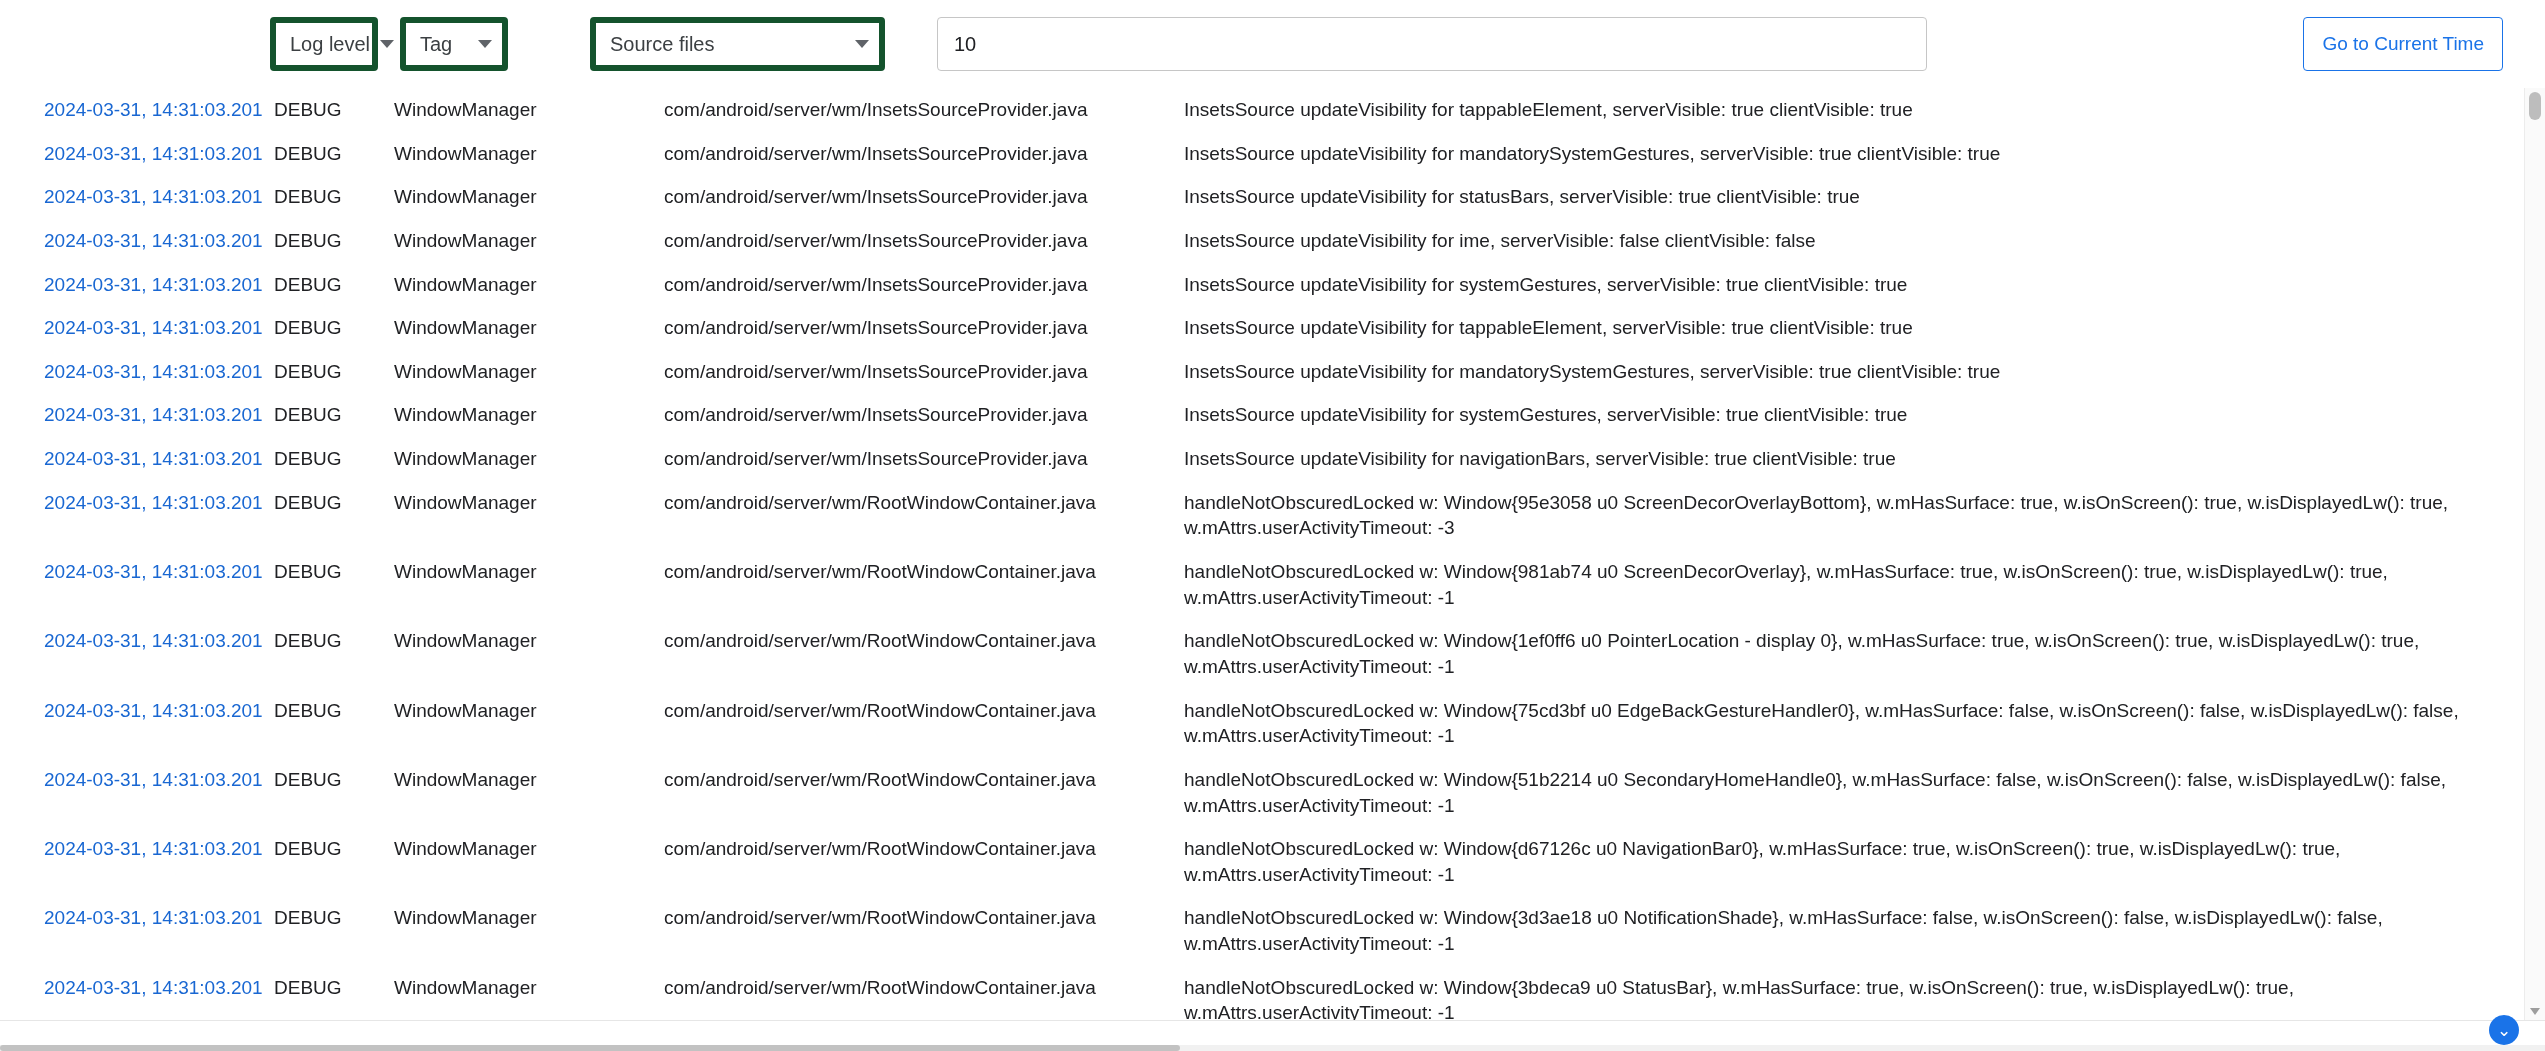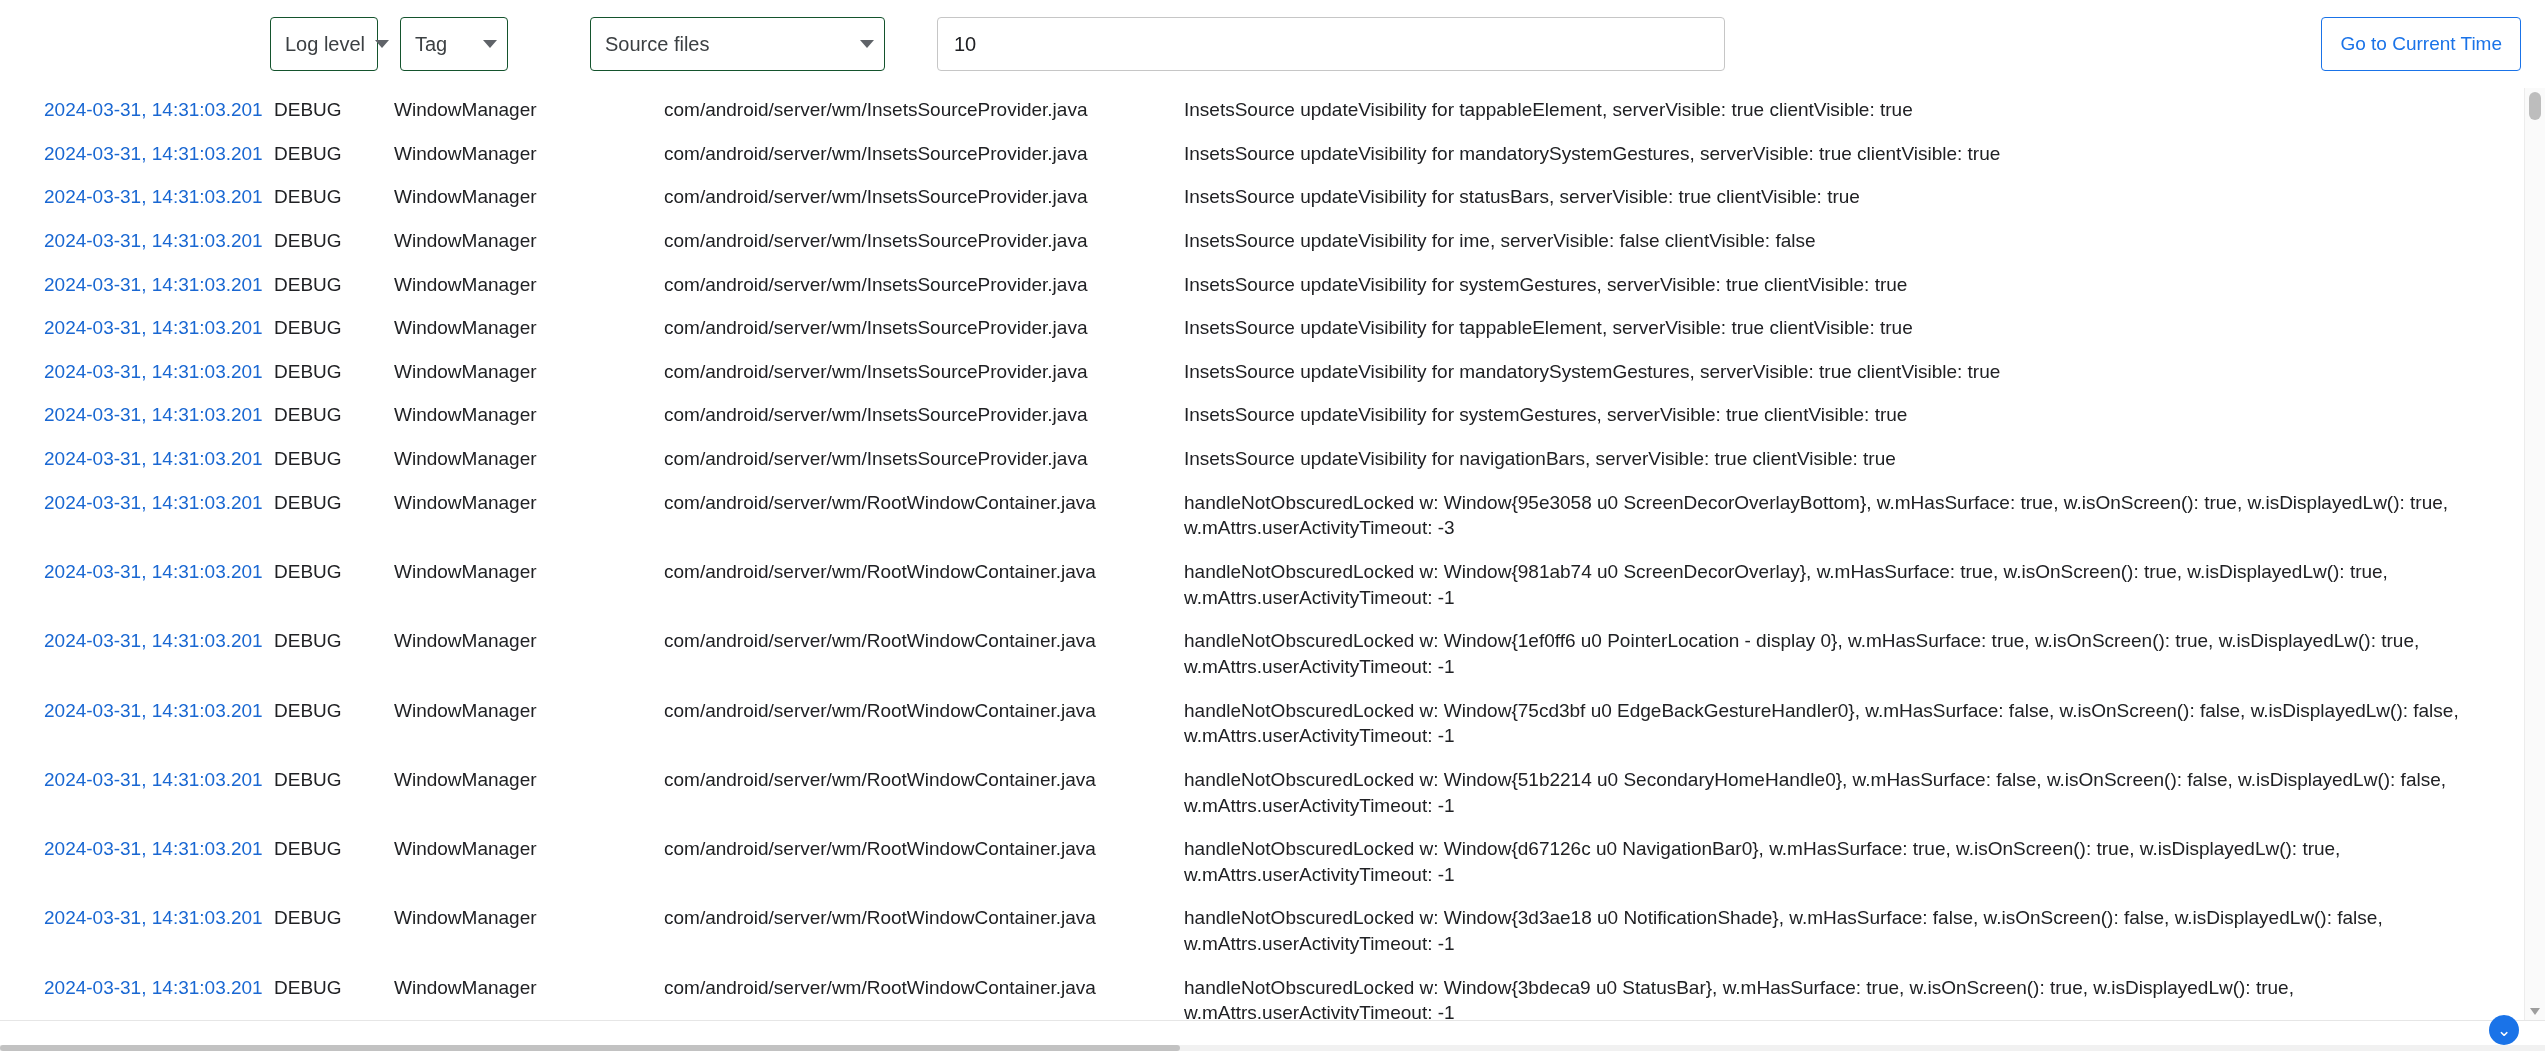--- a/index.html
+++ b/index.html
@@ -21,21 +21,21 @@
     box-sizing: border-box;
     display: flex;
     align-items: center;
     padding: 0 0 0 270px;
     background: #ffffff;
     position: relative;
   }
   .dropdown {
     height: 54px;
     box-sizing: border-box;
-    border: 1px solid #14532d;
+    border: 6px solid #14532d;
     border-radius: 4px;
     background: #ffffff;
     display: flex;
     align-items: center;
     justify-content: space-between;
     padding: 0 10px 0 14px;
     font-size: 20px;
     color: #3c4043;
     margin-right: 22px;
     cursor: pointer;
@@ -52,40 +52,40 @@
     border-top: 8px solid #5f6368;
     margin-left: 10px;
     flex: 0 0 auto;
   }
   .search-box {
     height: 54px;
     box-sizing: border-box;
     border: 1px solid #c6c6c6;
     border-radius: 4px;
     background: #ffffff;
-    width: 788px;
+    width: 990px;
     display: flex;
     align-items: center;
     padding: 0 14px;
     font-size: 20px;
     color: #202124;
     margin-left: 30px;
   }
   .search-box .value {
     outline: none;
     border: none;
     background: transparent;
     font-size: 20px;
     font-family: "Liberation Sans", sans-serif;
     color: #202124;
     width: 100%;
   }
   .go-current {
     position: absolute;
-    right: 24px;
+    right: 42px;
     top: 17px;
     height: 54px;
     box-sizing: border-box;
     border: 1px solid #1a73e8;
     border-radius: 4px;
     color: #1a73e8;
     background: #ffffff;
     font-size: 19px;
     display: flex;
     align-items: center;

